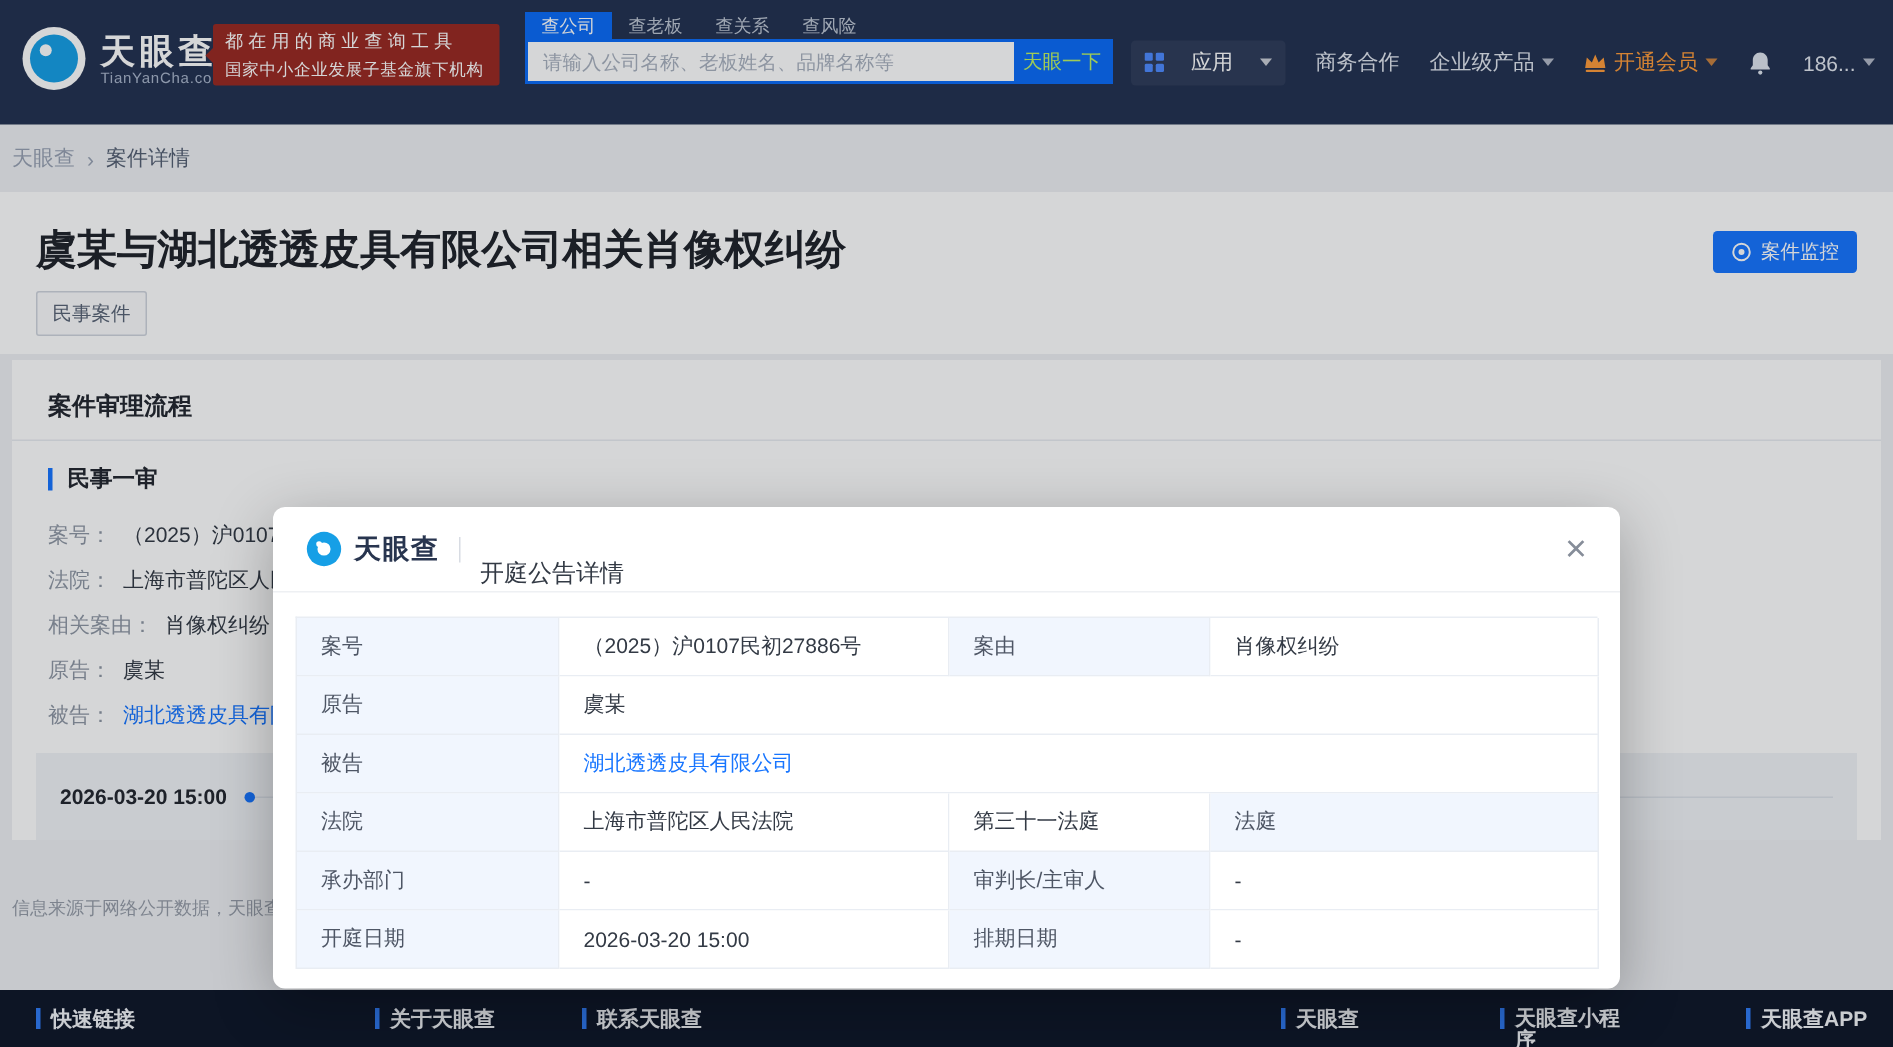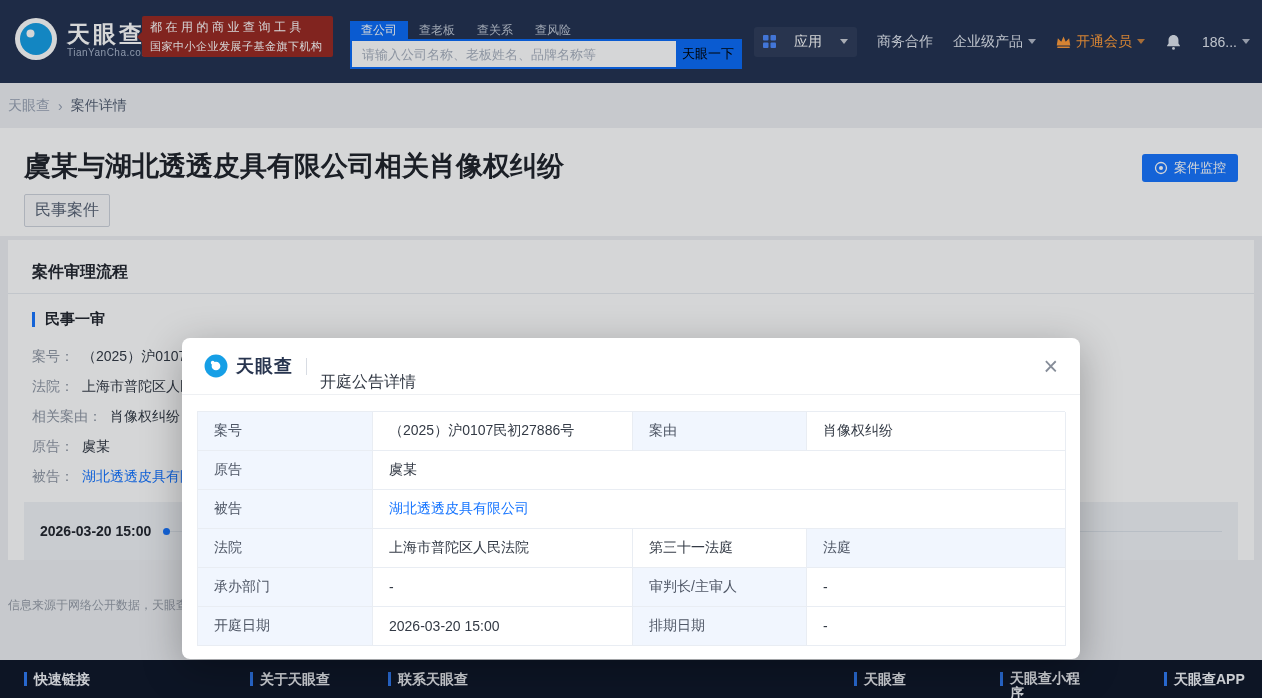--- a/index.html
+++ b/index.html
@@ -12,27 +12,27 @@
   .logo { position:absolute; left:14px; top:17px; display:flex; align-items:center; gap:9px; cursor:pointer; }
   .logo-cn { color:#fff; font-size:23px; font-weight:700; letter-spacing:3px; line-height:26px; }
   .logo-en { color:#a9b5cb; font-size:10px; letter-spacing:.5px; }
   .promo { position:absolute; left:142px; top:16px; width:191px; height:41px; background:#9b2a22; color:#fff;
            border-radius:2px; display:flex; flex-direction:column; justify-content:center; padding:0 8px; gap:3px; }
   .promo::before { content:""; position:absolute; left:-5px; top:16px; border-top:5px solid transparent;
                    border-bottom:5px solid transparent; border-right:5px solid #9b2a22; }
   .promo-line1 { font-size:12px; letter-spacing:3.5px; white-space:nowrap; }
   .promo-line2 { font-size:11px; letter-spacing:.5px; white-space:nowrap; }
   .search-area { position:absolute; left:350px; top:8px; }
-  .search-tabs { display:flex; height:18px;margin-top:13px; }
+  .search-tabs { display:flex; height:18px; }
   .stab { font-size:12px; color:#bfc7d4; padding:0 11px; line-height:18px; cursor:pointer; }
   .stab.active { background:#0b6cf8; color:#fff; }
   .search-box { width:392px; height:30px; display:flex; border:2px solid #0b6cf8; background:#fff; }
   .search-box input { flex:1; border:none; outline:none; padding:0 10px; font-size:13px; color:#333; min-width:0; }
   .search-box input::placeholder { color:#a9b1bf; }
-  .search-btn { width:64px; background:#0b6cf8; color:#000000; border:none; font-size:13px; cursor:pointer; }
+  .search-btn { width:64px; background:#0b6cf8; color:#bef264; border:none; font-size:13px; cursor:pointer; }
   .nav-right { position:absolute; right:12px; top:0; height:83px; display:flex; align-items:center; gap:20px; }
   .apps-chip { display:flex; align-items:center; gap:18px; background:#2f3d5b; border-radius:3px;
                padding:6px 9px; color:#fff; font-size:14px; cursor:pointer; }
   .nav-item { color:#e2e7f0; font-size:14px; display:flex; align-items:center; gap:5px; cursor:pointer; white-space:nowrap; }
   .nav-item.vip { color:#ff9c3a; }
   .caret { width:0; height:0; border-left:4px solid transparent; border-right:4px solid transparent;
            border-top:5px solid currentColor; display:inline-block; opacity:.75; }
   .bell { cursor:pointer; display:flex; align-items:center; }
 
   
@@ -42,21 +42,21 @@
   .bc-sep  { color:#98a1b3; }
   .bc-cur  { color:#555f73; }
 
   
   .title-section { position:absolute; top:128px; left:0; width:100%; height:108px; background:#fff; padding:26px 24px 0; }
   .title-row { display:flex; align-items:flex-start; justify-content:space-between; }
   .page-title { font-size:27px; color:#20242b; font-weight:700; line-height:24px; }
   .monitor-btn { display:flex; align-items:center; gap:6px; background:#1775ff; color:#fff; border:none;
                  border-radius:3px; height:28px; padding:0 12px; font-size:13px; cursor:pointer; flex:none; }
   .case-tag { display:inline-block; margin-top:12px; border:1px solid #cfd4dd; color:#5a6476; background:#fafbfc;
-              font-size:16px; padding:5px 10px; border-radius:2px; }
+              font-size:13px; padding:5px 10px; border-radius:2px; }
 
   
   .main-card { position:absolute; top:240px; left:8px; right:8px; height:320px; background:#fff; padding:24px 16px 0; }
   .sec-title { font-size:16px; font-weight:700; color:#23272f; padding-left:8px; line-height:16px; }
   .card-divider { height:1px; background:#e9ecf1; margin:13px -16px 0; }
   .stage { display:flex; align-items:center; gap:10px; margin-top:16px; padding-left:8px;
            font-size:15px; font-weight:700; color:#23272f; }
   .stage-bar { width:3px; height:15px; background:#1775ff; flex:none; }
   .fields { margin-top:20px; padding-left:8px; display:flex; flex-direction:column; gap:16px; }
   .field { font-size:14px; display:flex; line-height:14px; }

